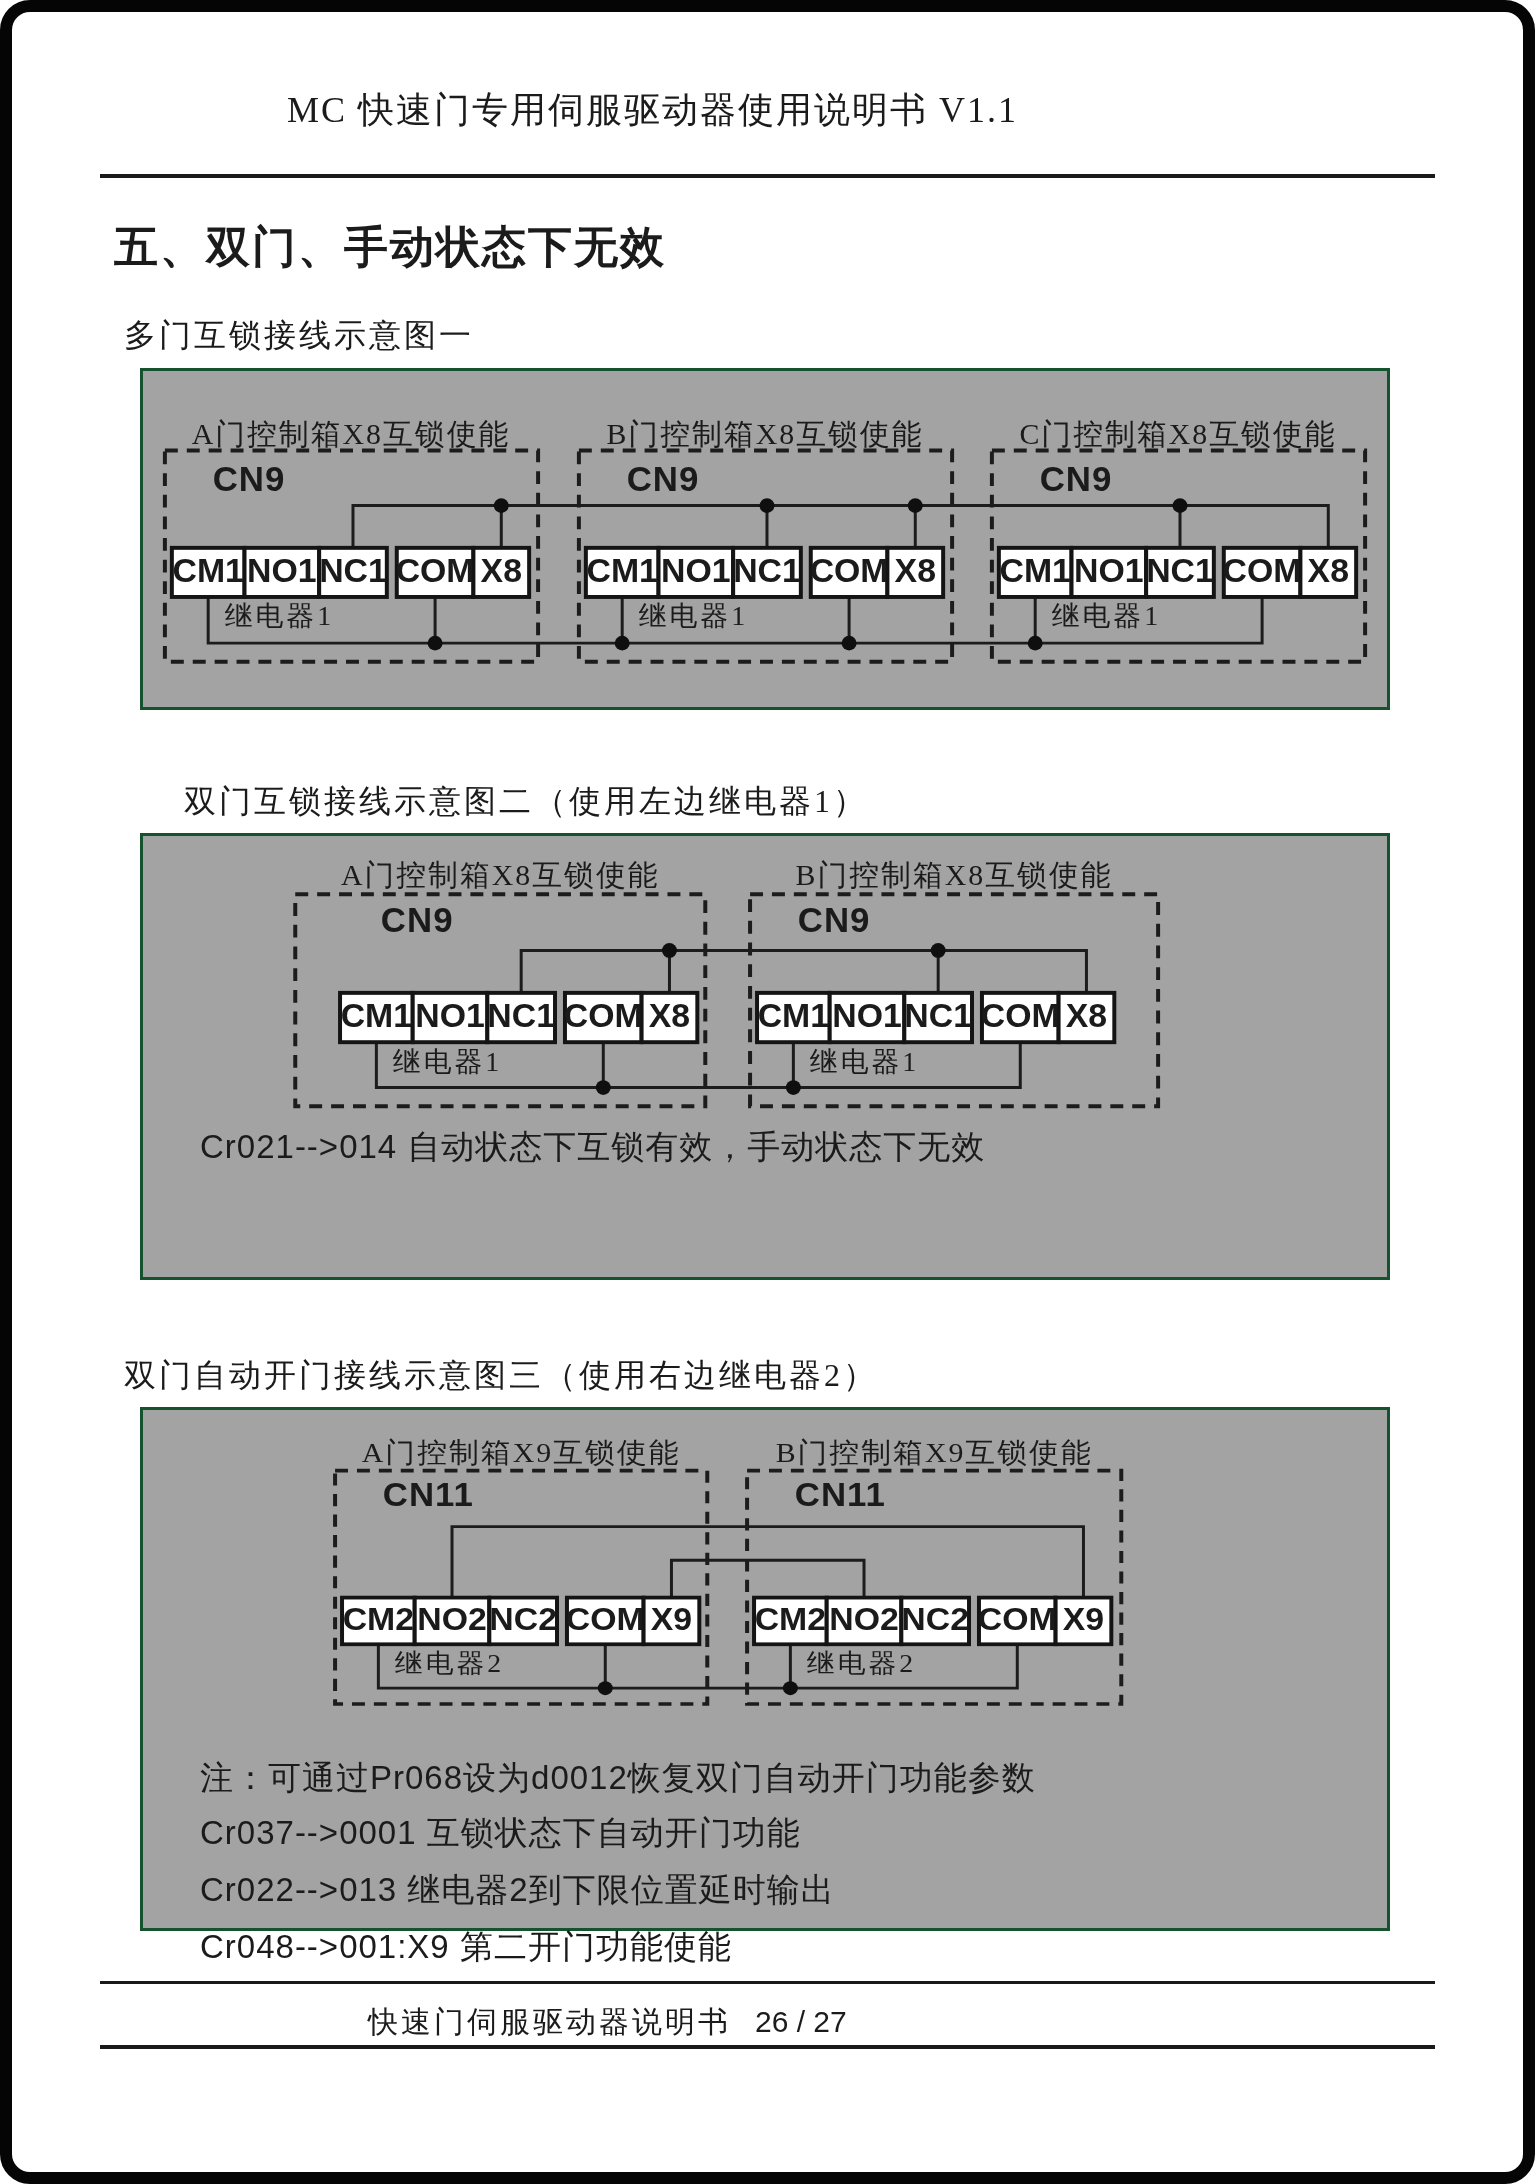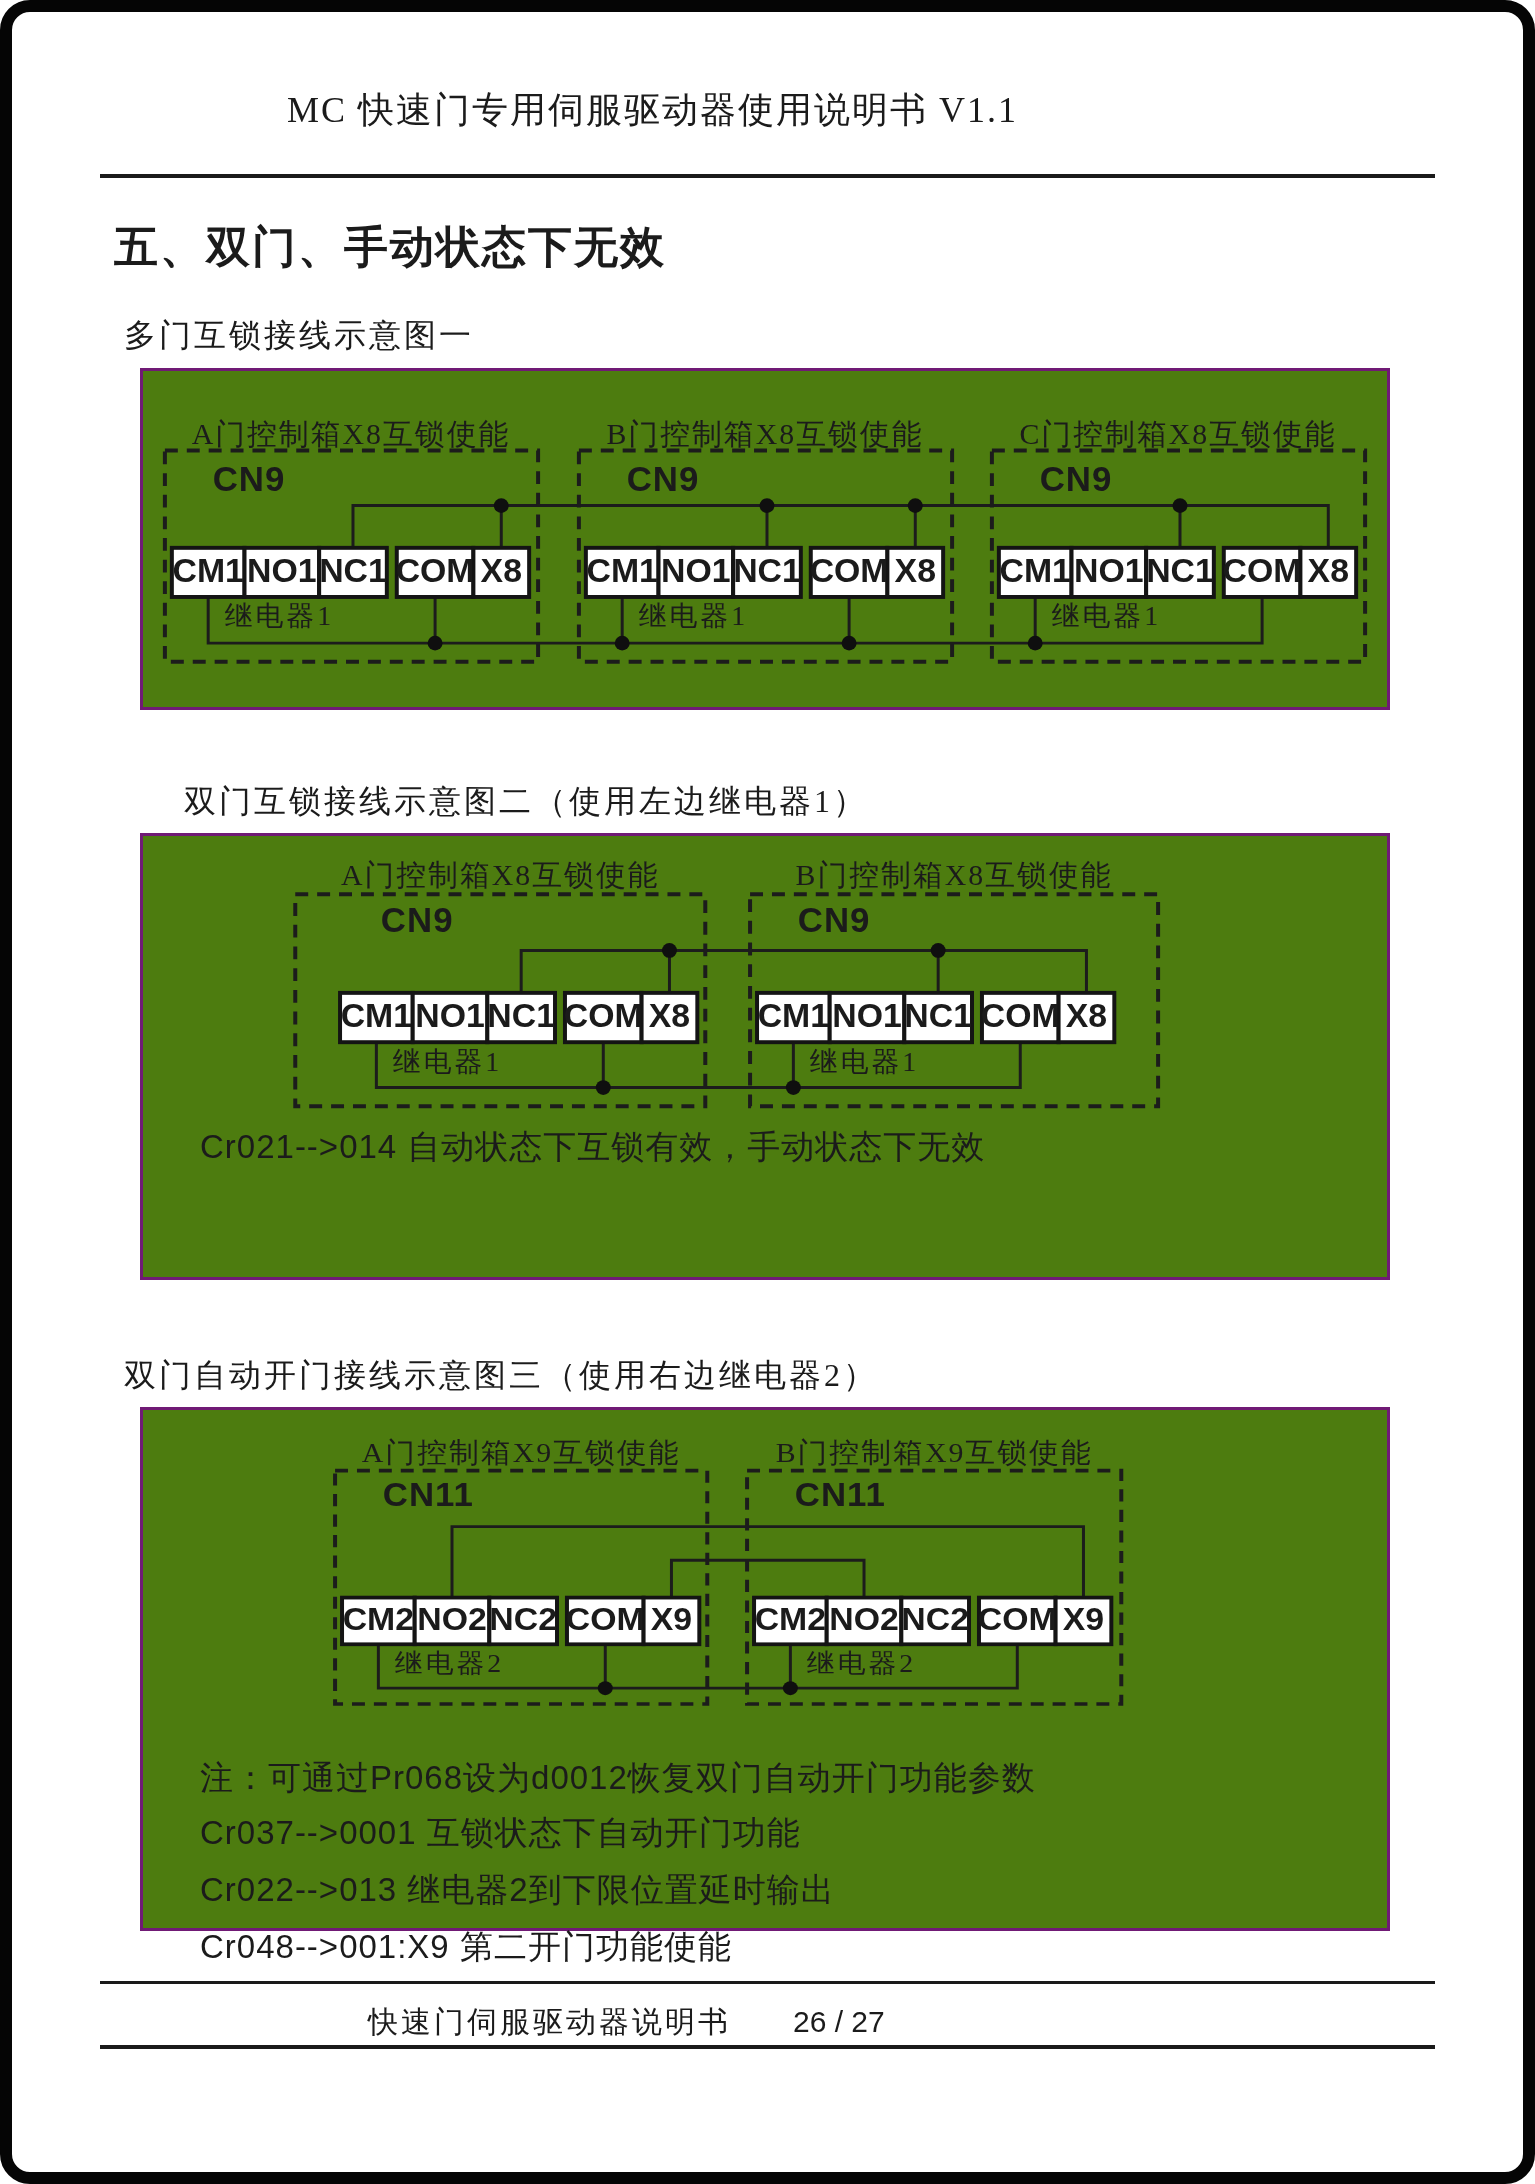--- a/index.html
+++ b/index.html
@@ -13,37 +13,37 @@
   }
   .abs { position:absolute; }
   .rule { position:absolute; background:#1a1a1a; }
   .serif { font-family:"Liberation Serif", serif; }
   #doc-header { left:287px; top:86px; font-size:36px; letter-spacing:2px; white-space:nowrap; }
   #section-title { left:114px; top:218px; font-size:44px; font-weight:bold; letter-spacing:2px; white-space:nowrap; }
   .caption { font-size:32px; letter-spacing:3px; white-space:nowrap; }
   #caption1 { left:124px; top:314px; }
   #caption2 { left:136px; top:780px;margin-left:48px; }
   #caption3 { left:124px; top:1354px; }
-  .panel { position:absolute; border:3px solid #701a75; background:#4d7c0f; box-sizing:border-box; }
+  .panel { position:absolute; border:3px solid #14532d; background:#a3a3a3; box-sizing:border-box; }
   #panel1 { left:140px; top:368px;  width:1250px; height:342px; }
   #panel2 { left:140px; top:833px;  width:1250px; height:447px; }
   #panel3 { left:140px; top:1407px; width:1250px; height:524px; }
   .panel svg { display:block; width:100%; height:100%; }
   svg text { fill:#1b1b1b; }
   .door-label  { font-family:"Liberation Serif", serif; font-size:30px; letter-spacing:2px; }
   .cn-label    { font-family:"Liberation Sans", sans-serif; font-size:35px; font-weight:600; letter-spacing:1px; }
   .term-label  { font-family:"Liberation Sans", sans-serif; font-size:34px; font-weight:600; }
   .relay-label { font-family:"Liberation Serif", serif; font-size:28px; letter-spacing:3px; }
   .wire { stroke:#1c1c1c; stroke-width:3; fill:none; }
   .dash { fill:none; stroke:#1c1c1c; stroke-width:4; stroke-dasharray:13 9; }
   .term { fill:#ffffff; stroke:#141414; stroke-width:4; }
   .dot  { fill:#0f0f0f; }
   .note { position:absolute; left:57px; font-family:"Liberation Sans", sans-serif;
           font-size:33px; letter-spacing:1px; white-space:nowrap; }
-  #footer-row { left:368px; top:2002px; display:flex; align-items:baseline; gap:62px; }
+  #footer-row { left:368px; top:2002px; display:flex; align-items:baseline; gap:24px; }
   #footer-doc  { font-size:30px; letter-spacing:3px; }
   #footer-page { font-family:"Liberation Sans", sans-serif; font-size:30px; }
   #rule-top   { left:100px; top:174px;  width:1335px; height:4px; }
   #rule-foot1 { left:100px; top:1981px; width:1335px; height:3px; }
   #rule-foot2 { left:100px; top:2045px; width:1335px; height:4px; }
 </style>
 </head>
 <body>
 
 <div class="page-frame"></div>

